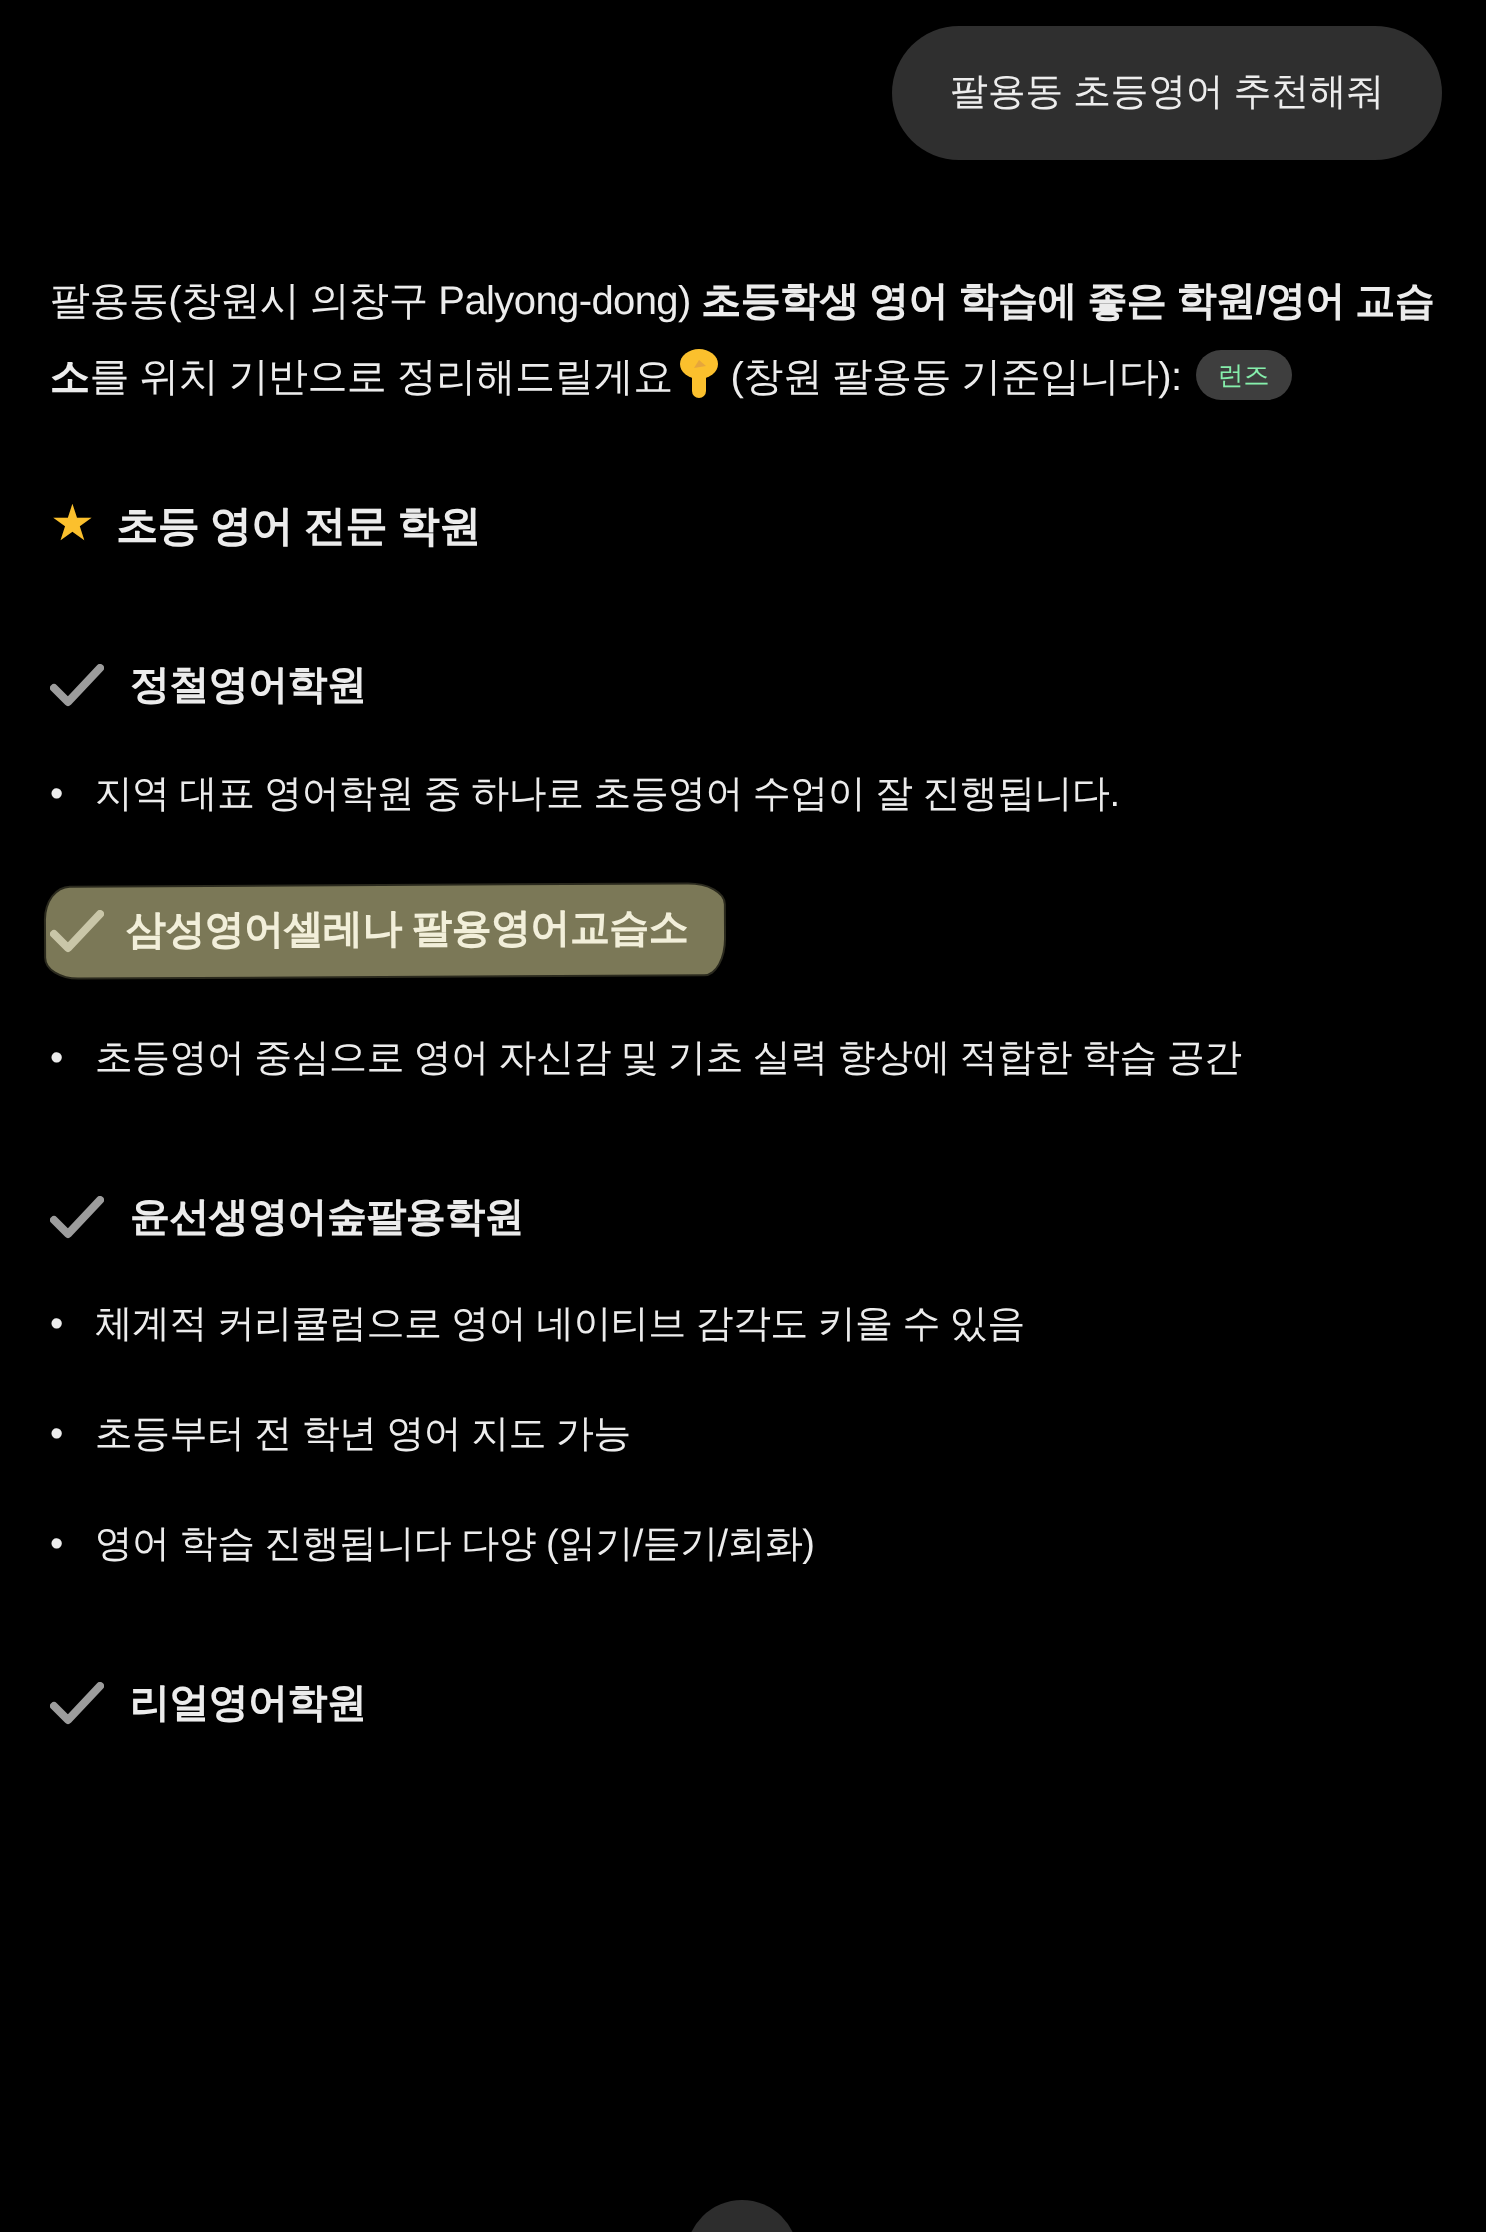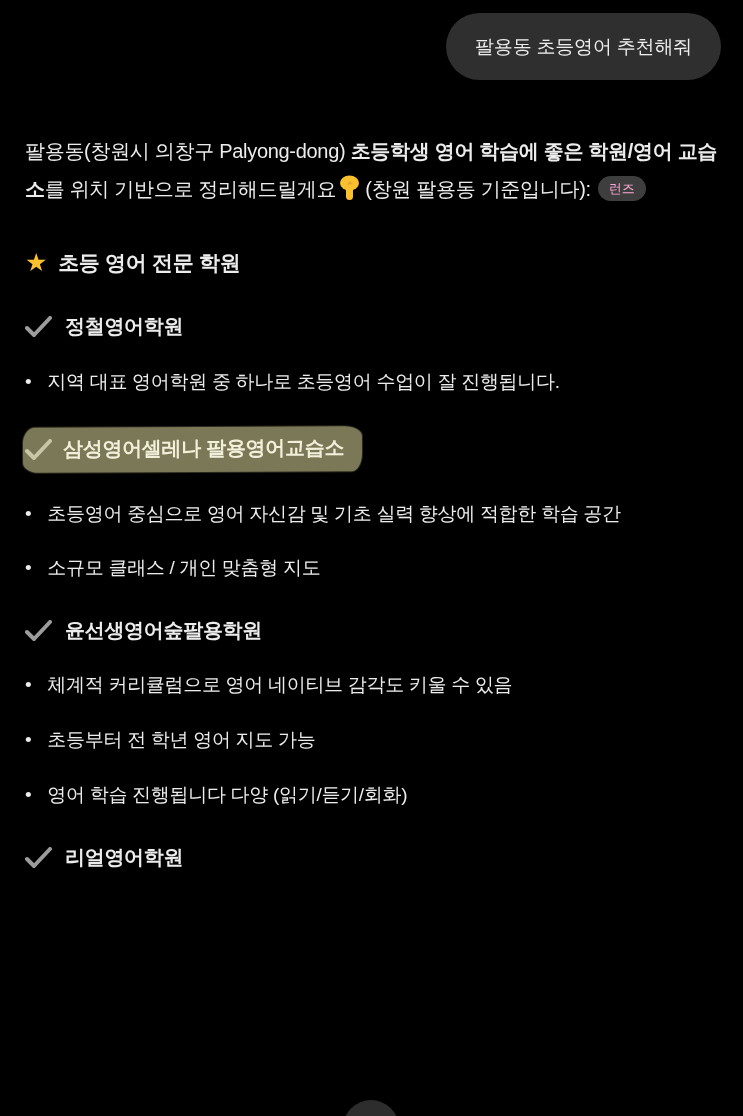--- a/index.html
+++ b/index.html
@@ -14,32 +14,32 @@
     background:#2f2f2f;color:#ededed;
     font-size:19px;line-height:23px;letter-spacing:-0.2px;
     padding:22px 29px;border-radius:34px;
   }
   
   .content{position:absolute;left:25px;top:132px;width:700px;}
   .intro{font-size:20px;line-height:38px;letter-spacing:-0.3px;}
   .intro b{font-weight:700;}
   .hand-icon{display:inline-block;vertical-align:-5px;margin:0 4px 0 2px;}
   .citation-badge{
-    display:inline-block;background:#3e3e3e;color:#f9a8d4;
+    display:inline-block;background:#3e3e3e;color:#86efac;
     font-size:13px;line-height:13px;padding:6px 11px;border-radius:999px;
     margin-left:7px;vertical-align:3px;letter-spacing:0;
     cursor:pointer;
   }
   .section-title{
     margin-top:36px;display:flex;align-items:center;gap:11px;
     font-size:21px;font-weight:700;letter-spacing:-0.3px;
   }
   .star-icon{color:#fbc02d;font-size:25px;line-height:1;transform:translateY(-1px);}
   .item-name{
-    margin-top:36px;display:flex;align-items:center;gap:13px;
+    margin-top:52px;display:flex;align-items:center;gap:13px;
     font-size:20px;font-weight:700;letter-spacing:-0.3px;
   }
   .check-icon{flex:0 0 auto;display:inline-flex;position:relative;z-index:2;}
   .name{position:relative;z-index:1;}
   
   .item-name.highlighted{margin-top:32px;}
   .item-name.highlighted .name{
     background:#7b7857;color:#f2efda;
     padding:8px 18px 10px 40px;margin-left:-42px;
     border-radius:12px 18px 10px 16px / 16px 10px 18px 10px;
@@ -92,23 +92,20 @@
     <span class="check-icon">
         <svg width="27" height="22" viewBox="0 0 27 22">
           <polyline points="2,12 9,19 25,2" fill="none" stroke="#c9c6a8" stroke-width="4" stroke-linecap="round" stroke-linejoin="round"></polyline>
         </svg>
       </span>
     <span class="name">삼성영어셀레나 팔용영어교습소</span>
   </div>
   <div class="bullet first">
       <span>초등영어 중심으로 영어 자신감 및 기초 실력 향상에 적합한 학습 공간</span>
     </div>
-  <div class="bullet">
-      <span>소규모 클래스 / 개인 맞춤형 지도</span>
-    </div>
 
   <div class="item-name">
     <span class="check-icon">
         <svg width="27" height="22" viewBox="0 0 27 22">
           <polyline points="2,12 9,19 25,2" fill="none" stroke="#9c9c9c" stroke-width="4" stroke-linecap="round" stroke-linejoin="round"></polyline>
         </svg>
       </span>
     <span class="name">윤선생영어숲팔용학원</span>
   </div>
   <div class="bullet">

